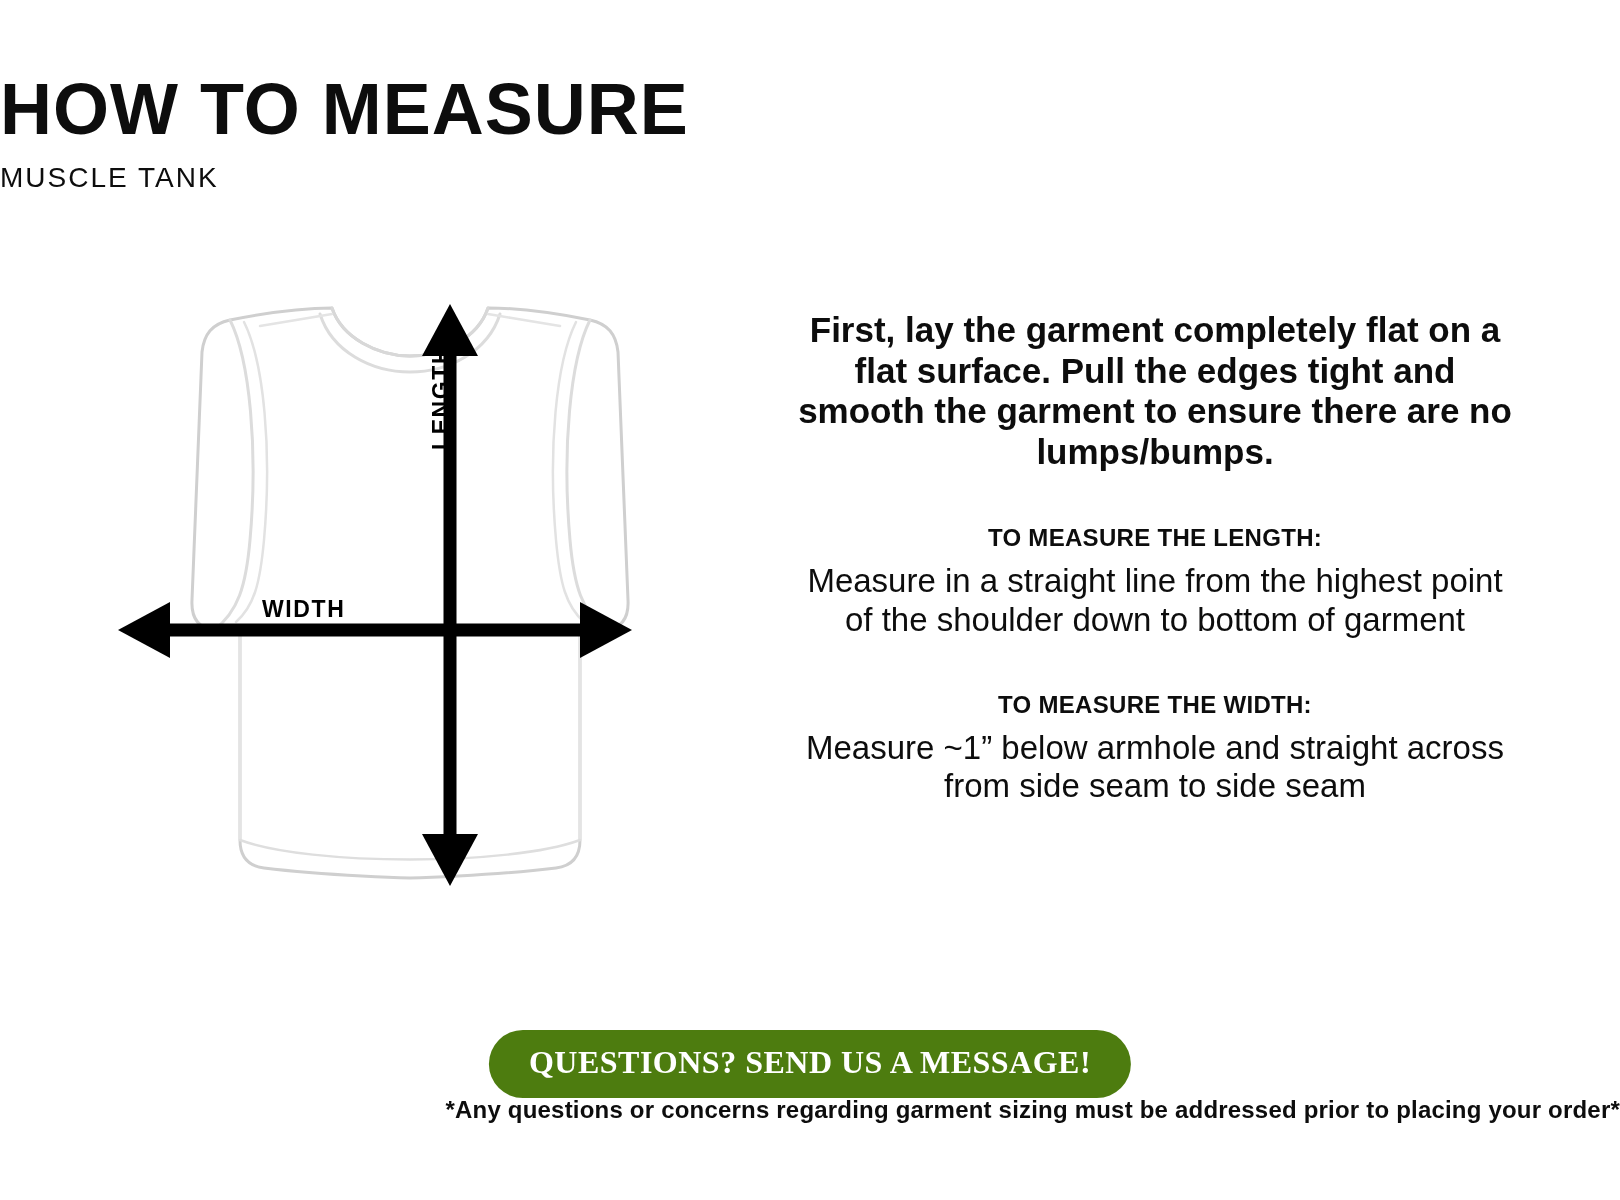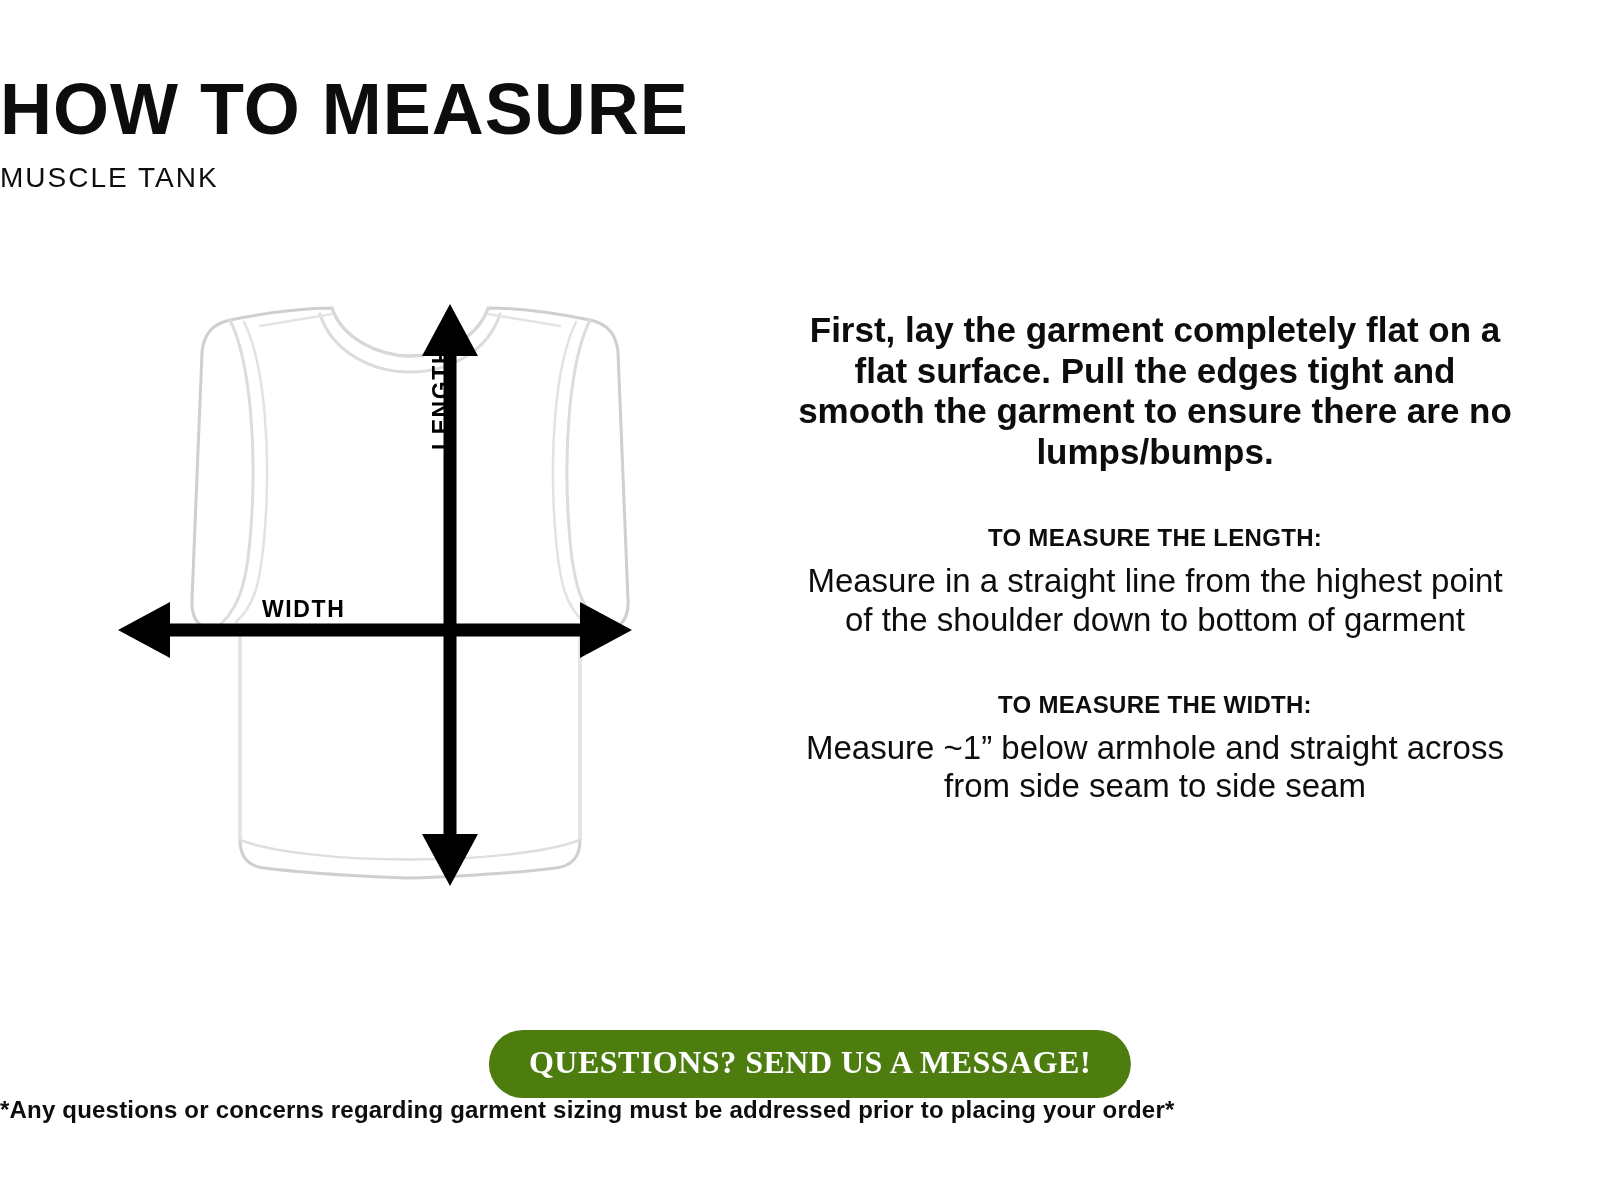--- a/index.html
+++ b/index.html
@@ -122,21 +122,21 @@
     letter-spacing: 0.5px;
     cursor: pointer;
     white-space: nowrap;
     margin-top: 12px;
   }
   .disclaimer {
     position: absolute;
     left: 0;
     top: 1096px;
     width: 1620px;
-    text-align: left;
+    text-align: right;
     font-size: 24px;
     font-weight: bold;
     letter-spacing: 0.2px;
   }
 </style>
 </head>
 <body>
 
 <div class="header">
   <h1 class="title">HOW TO MEASURE</h1>

